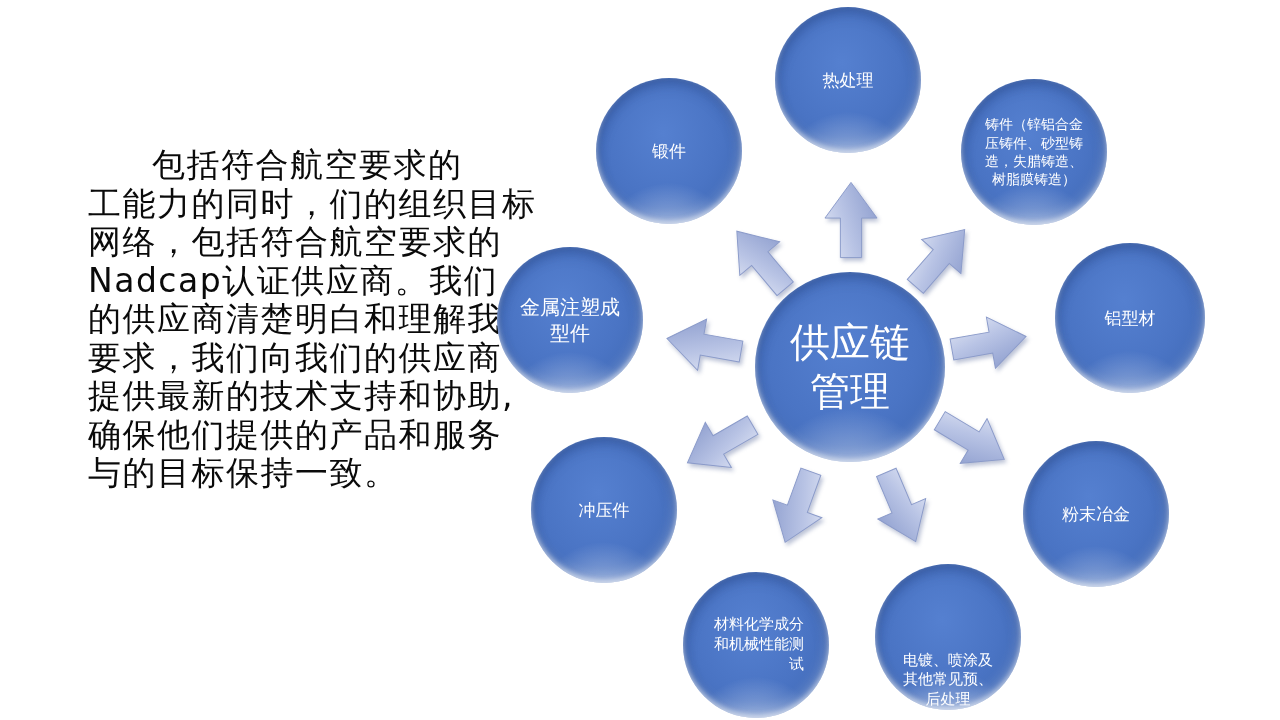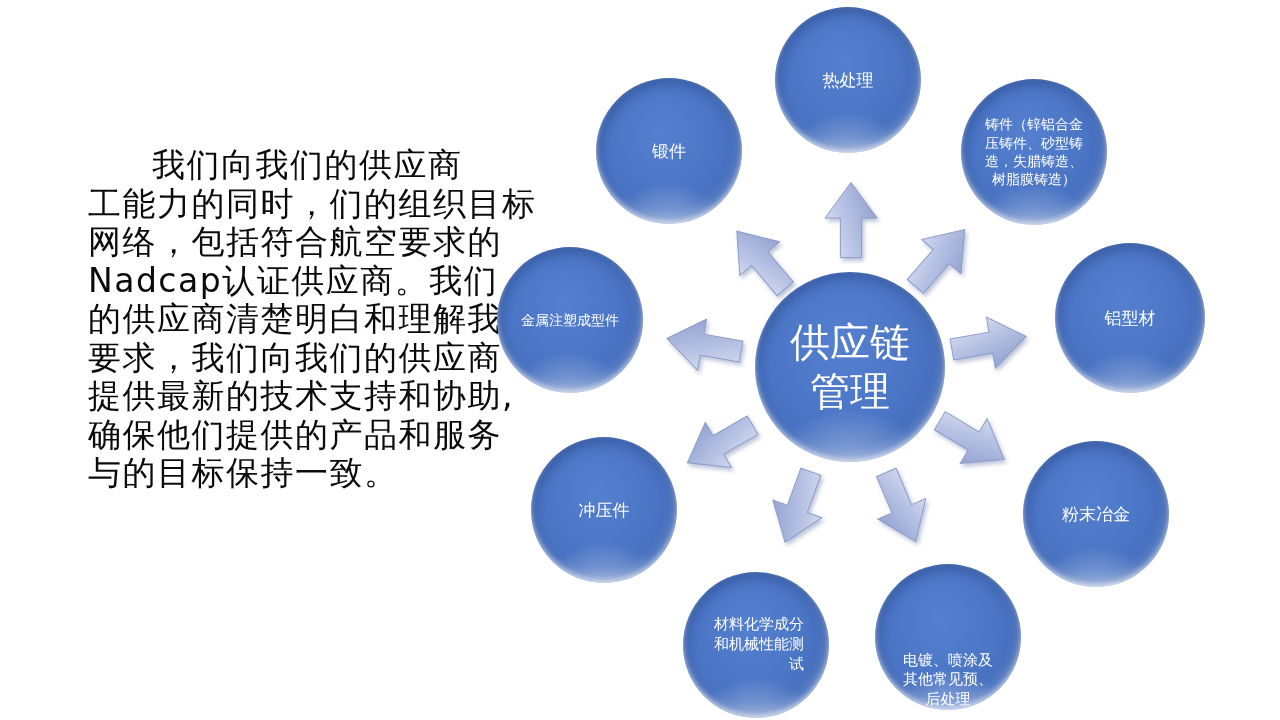--- a/index.html
+++ b/index.html
@@ -42,21 +42,21 @@
   }
 
   .sat { width: 146px; height: 146px; font-size: 17px; line-height: 1.32; }
   .sat-0 { left: 775px; top: 7px;   }                                   
   .sat-1 { left: 961px; top: 79px;  font-size: 14px; padding: 0 24px; } 
   .sat-2 { left: 1055px; top: 243px; width: 150px; height: 150px; }     
   .sat-3 { left: 1023px; top: 441px; }                                  
   .sat-4 { left: 875px; top: 564px; font-size: 15px; padding: 0 25px; align-items: flex-end; } 
   .sat-5 { left: 683px; top: 572px; font-size: 15px; padding: 0 25px; text-align: right; } 
   .sat-6 { left: 531px; top: 437px; }                                   
-  .sat-7 { left: 497px; top: 247px; font-size: 14px; padding: 0 22px; } 
+  .sat-7 { left: 497px; top: 247px; font-size: 20px; padding: 0 22px; } 
   .sat-8 { left: 596px; top: 78px;  }                                   
   .sat { box-sizing: border-box; }
 
   
   .arrow {
     position: absolute; width: 78px; height: 54px;
     filter: drop-shadow(2px 3px 2px rgba(105,120,165,0.45));
   }
   .arrow svg { width: 100%; height: 100%; display: block; }
   .a0 { left: 812px; top: 193px; } .a0 svg { transform: rotate(-90deg); }
@@ -79,21 +79,21 @@
       <linearGradient id="arrowGrad" x1="0" y1="0" x2="0.45" y2="1">
         <stop offset="0" stop-color="#e2e7f5"></stop>
         <stop offset="0.5" stop-color="#b9c4e5"></stop>
         <stop offset="1" stop-color="#97a6d3"></stop>
       </linearGradient>
       <polygon id="arrowShape" points="1,17 42,17 42,1 79,28 42,55 42,39 1,39" fill="url(#arrowGrad)" stroke="#8b9bca" stroke-width="1"></polygon>
     </defs>
   </svg>
 
   <div class="intro">
-    <div class="pline">我们向我们的供应商</div>
+    <div class="pline">包括符合航空要求的</div>
     <div class="pline">工能力的同时，们的组织目标</div>
     <div class="pline">网络，包括符合航空要求的</div>
     <div class="pline">Nadcap认证供应商。我们</div>
     <div class="pline">的供应商清楚明白和理解我</div>
     <div class="pline">要求，我们向我们的供应商</div>
     <div class="pline">提供最新的技术支持和协助,</div>
     <div class="pline">确保他们提供的产品和服务</div>
     <div class="pline">与的目标保持一致。</div>
   </div>
 

